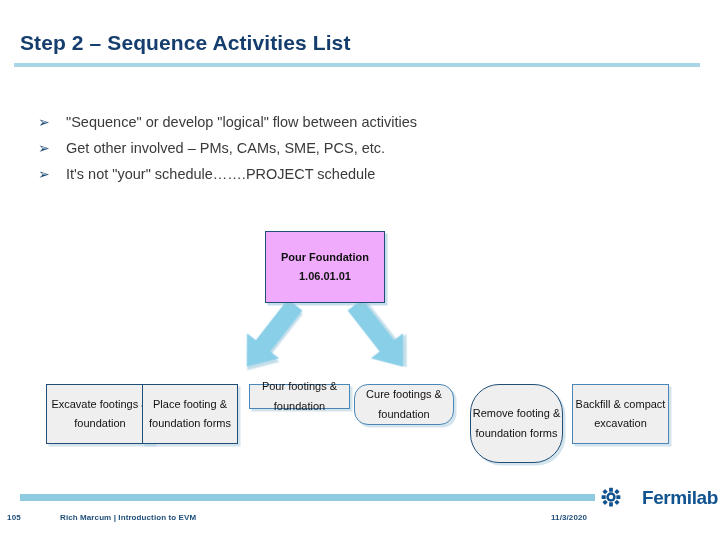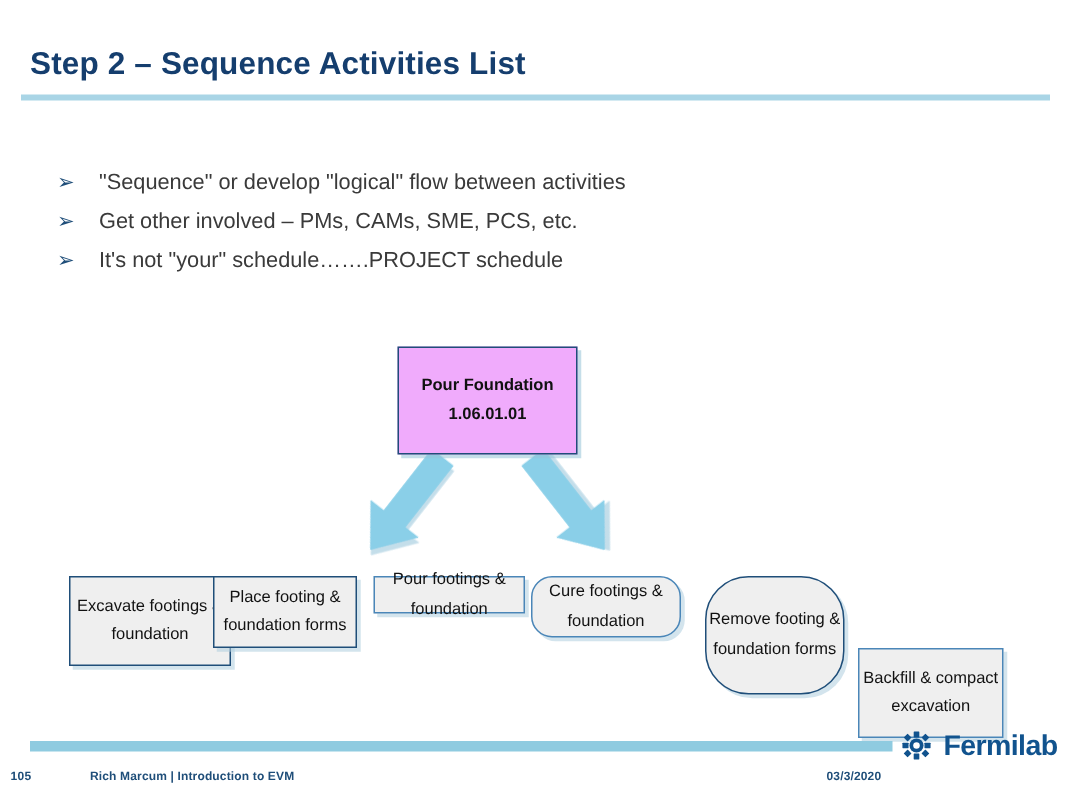--- a/index.html
+++ b/index.html
@@ -162,21 +162,21 @@
     font-weight: bold;
     color: #1F4E79;
     letter-spacing: 0.1px;
   }
   .brand {
     position: absolute;
     left: 601px;
     top: 487px;
     display: flex;
     align-items: center;
-    gap: 8px;
+    gap: 21px;
   }
   .brand-text {
     font-family: "Liberation Sans", sans-serif;
     font-size: 19px;
     font-weight: bold;
     color: #11538E;
     letter-spacing: -0.4px;
     line-height: 19px;
   }
 </style>
@@ -231,47 +231,47 @@
       <div>
         <div>Pour Foundation</div>
         <div class="line2">1.06.01.01</div>
       </div>
     </div>
 
     <div class="node node-child" style="left:30px; top:384px; width:108px; height:60px;margin-left:16px;">
       <span>Excavate footings &amp; foundation</span>
     </div>
 
-    <div class="node node-child" style="left:142px; top:384px; width:96px; height:48px;">
+    <div class="node node-child" style="left:142px; top:384px; width:96px; height:60px;">
       <span>Place footing &amp; foundation forms</span>
     </div>
 
     <div class="node node-child light" style="left:249px; top:384px; width:101px; height:25px;">
       <span>Pour footings &amp; foundation</span>
     </div>
 
     <div class="node node-child light" style="left:354px; top:384px; width:100px; height:41px;border-radius:14px;">
       <span>Cure footings &amp; foundation</span>
     </div>
 
     <div class="node node-child" style="left:470px; top:384px; width:93px; height:79px;border-radius:29px;">
       <span>Remove footing &amp; foundation forms</span>
     </div>
 
-    <div class="node node-child light" style="left:572px; top:384px; width:97px; height:60px;margin-top:48px;">
+    <div class="node node-child light" style="left:572px; top:384px; width:97px; height:60px;">
       <span>Backfill &amp; compact excavation</span>
     </div>
 
   </div>
 
   <div class="footer-rule"></div>
 
   <div class="footer-page">105</div>
   <div class="footer-credit">Rich Marcum | Introduction to EVM</div>
-  <div class="footer-date">03/3/2020</div>
+  <div class="footer-date">11/3/2020</div>
 
   <div class="brand">
     <svg width="20" height="20" viewBox="0 0 64 64">
       <g fill="#11538E">
         <rect x="26" y="2" width="12" height="13" rx="1"></rect>
         <rect x="26" y="49" width="12" height="13" rx="1"></rect>
         <rect x="2" y="26" width="13" height="12" rx="1"></rect>
         <rect x="49" y="26" width="13" height="12" rx="1"></rect>
         <rect x="7" y="9" width="12" height="12" rx="1" transform="rotate(-45 13 15)"></rect>
         <rect x="45" y="9" width="12" height="12" rx="1" transform="rotate(45 51 15)"></rect>

